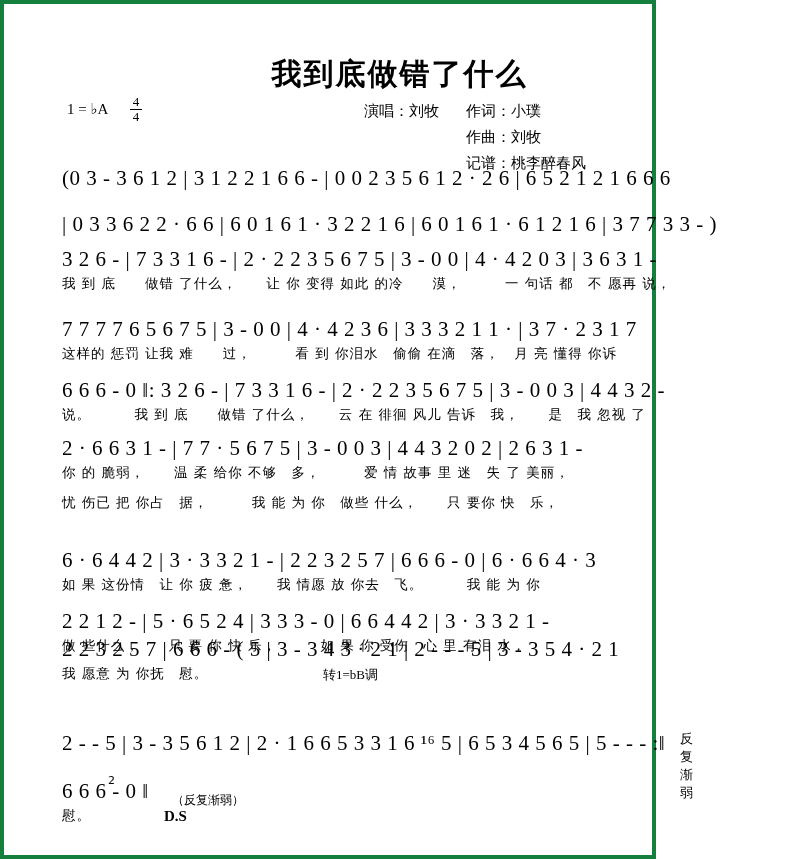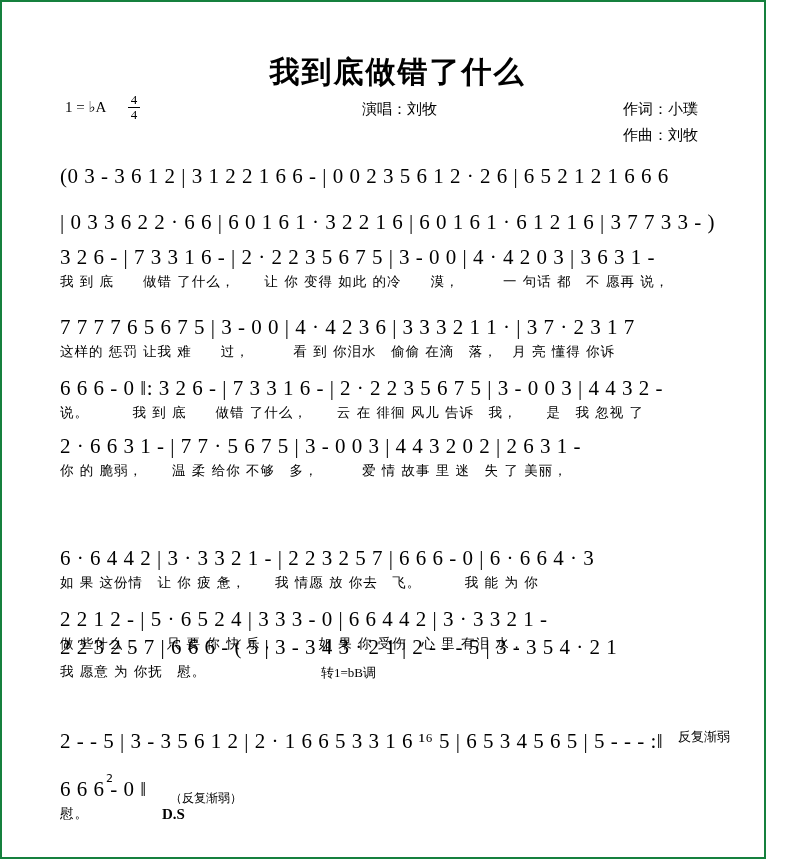--- a/index.html
+++ b/index.html
@@ -11,24 +11,24 @@
     width: 791px;
     height: 859px;
     font-family: "Liberation Serif", serif;
     color: #000;
     position: relative;
     overflow: hidden;
   }
   .sheet {
     position: absolute;
     left: 0; top: 0;
-    width: 766px;
+    width: 656px;
     height: 859px;
     background: #fff;
-    border: 2px solid #15803d;
+    border: 4px solid #15803d;
     box-sizing: border-box;
   }
   .title {
     position: absolute;
     top: 50px;
     left: 0;
     width: 791px;
     text-align: center;
     font-size: 30px;
     font-weight: bold;
@@ -124,20 +124,21 @@
     <span class="num">4</span>
     <span style="display:block;border-top:1px solid #000;width:12px;margin:1px auto;"></span>
     <span class="den">4</span>
   </div>
 
   <div class="performer">演唱：刘牧</div>
 
   <div class="credits">
     <div>作词：小璞</div>
     <div>作曲：刘牧</div>
+    <div>记谱：桃李醉春风</div>
   </div>
 
   <div class="system" style="top:162px;">
     <div class="notes">(0 3 - 3 6 1 2 | 3 1 2  2 1 6  6 - | 0  0 2 3 5 6  1 2 ·  2 6 | 6 5 2 1  2 1 6 6  6</div>
     <div class="lyrics"></div>
   </div>
 
   <div class="system" style="top:208px;">
     <div class="notes">| 0 3 3 6 2  2 · 6 6 | 6 0 1 6 1 · 3 2 2 1 6 | 6 0 1 6 1 · 6 1 2 1 6 | 3 7 7 3 3 - )</div>
     <div class="lyrics"></div>
@@ -157,20 +158,21 @@
     <div class="notes">6 6 6 - 0 ‖: 3 2 6 - | 7 3 3 1 6 - | 2 · 2 2 3 5 6 7 5 | 3 - 0 0 3 | 4 4 3 2 -</div>
     <div class="lyrics">说。　　　我 到 底　　做错 了什么，　　云 在 徘徊 风儿 告诉　我，　　是　我 忽视 了</div>
   </div>
 
   <div class="system" style="top:432px;">
     <div class="notes">2 · 6 6 3 1 - | 7 7 · 5 6 7 5 | 3 - 0 0 3 | 4 4 3 2 0 2 | 2 6 3 1 -</div>
     <div class="lyrics">你 的 脆弱，　　温 柔 给你 不够　多，　　　爱 情 故事 里 迷　失 了 美丽，</div>
   </div>
 
   <div class="system" style="top:487px;">
+    <div class="lyrics">忧 伤已 把 你占　据，　　　我 能 为 你　做些 什么，　　只 要你 快　乐，</div>
   </div>
 
   <div class="system" style="top:544px;">
     <div class="notes">6 · 6 4 4 2 | 3 · 3 3 2 1 - | 2 2 3 2 5 7 | 6 6 6 - 0 | 6 · 6 6 4 · 3</div>
     <div class="lyrics">如 果 这份情　让 你 疲 惫，　　我 情愿 放 你去　飞。　　　我 能 为 你</div>
   </div>
 
   <div class="system" style="top:605px;">
     <div class="notes">2 2 1 2 - | 5 · 6 5 2 4 | 3 3 3 - 0 | 6 6 4 4 2 | 3 · 3 3 2 1 -</div>
     <div class="lyrics">做 些什么，　　只 要 你 快 乐，　　　如 果 你 受伤　心 里 有泪 水，</div>

